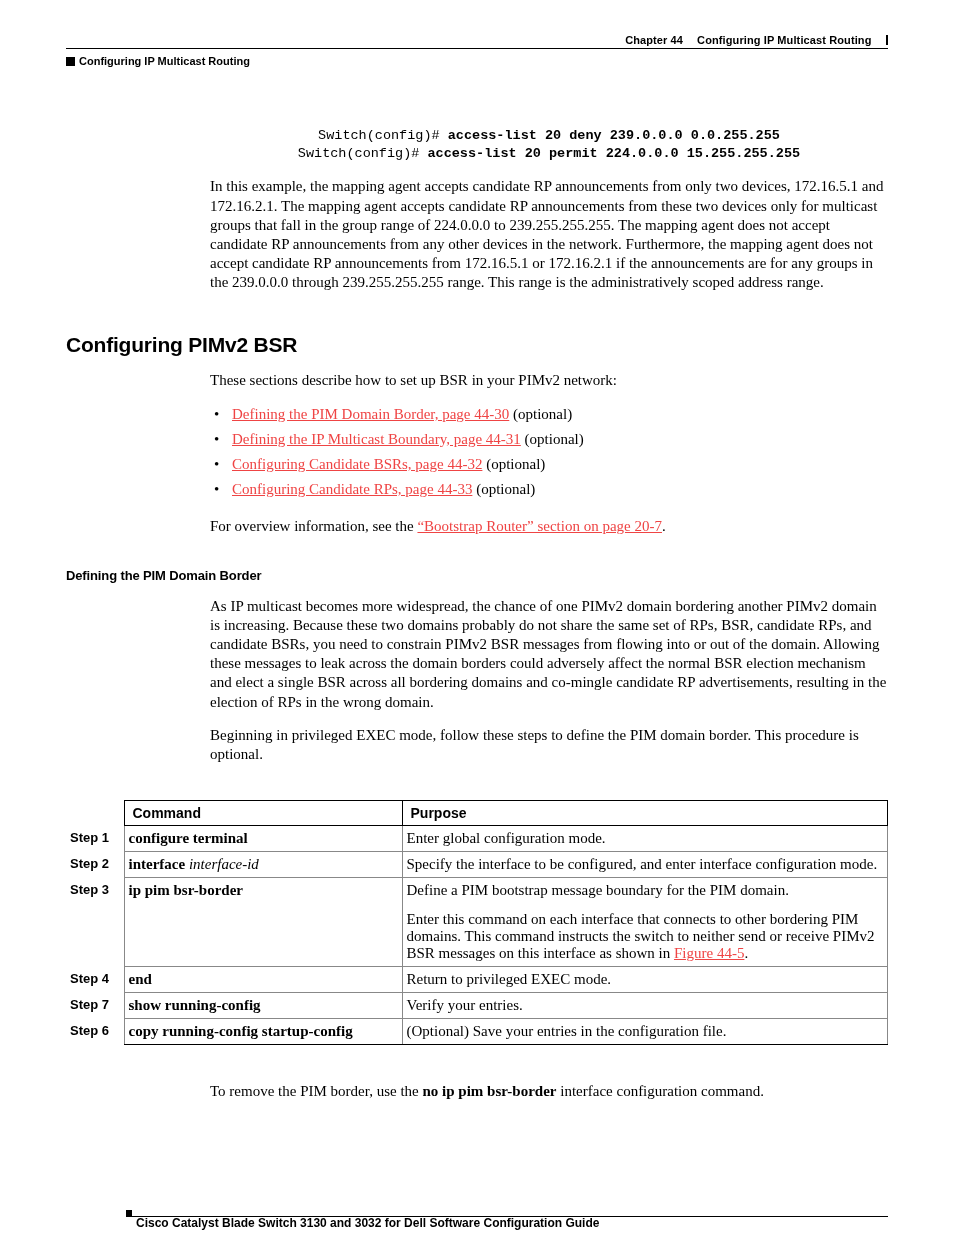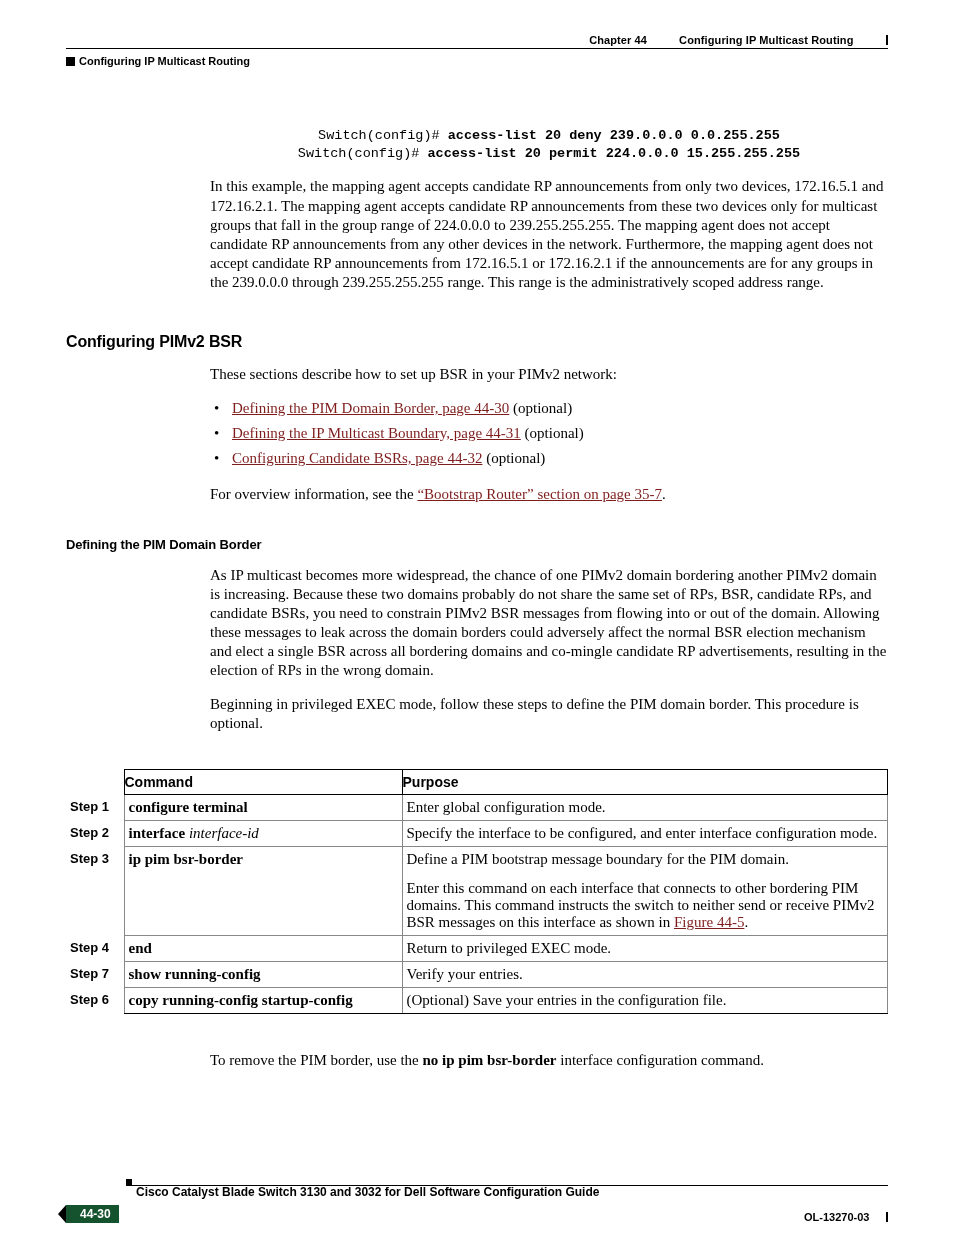--- a/index.html
+++ b/index.html
@@ -19,21 +19,21 @@
     display: flex;
     justify-content: flex-end;
     font-family: Arial, Helvetica, sans-serif;
     font-weight: bold;
     font-size: 11px;
     letter-spacing: 0.01em;
   }
   .header-right {
     display: flex;
     align-items: center;
-    gap: 32px;
+    gap: 14px;
   }
   .header-tick {
     display: inline-block;
     width: 2.5px;
     height: 10px;
     background: #000;
   }
   .section-label-row {
     display: flex;
     align-items: center;
@@ -74,21 +74,21 @@
     text-align: center;
   }
   .para {
     font-size: 15px;
     line-height: 1.28;
     margin-top: 14px;
   }
   h2.section {
     font-family: Arial, Helvetica, sans-serif;
     font-weight: bold;
-    font-size: 16px;
+    font-size: 21px;
     letter-spacing: -0.01em;
     margin: 40px 0 0 0;
   }
   ul.bullets {
     list-style: none;
     margin: 12px 0 0 0;
     padding: 0;
   }
   ul.bullets li {
     font-size: 15px;
@@ -96,21 +96,21 @@
     padding: 3px 0 3px 22px;
     position: relative;
   }
   ul.bullets li::before {
     content: "•";
     position: absolute;
     left: 4px;
     top: 3px;
     font-size: 15px;
   }
-  .link { color: #7f1d1d; }
+  .link { color: #ef4444; }
   h3.subsection {
     font-family: Arial, Helvetica, sans-serif;
     font-weight: bold;
     font-size: 13px;
     letter-spacing: -0.01em;
     margin: 32px 0 0 0;
   }
   .table-wrap {
     margin-top: 36px;
     margin-left: 0;
@@ -120,21 +120,21 @@
     width: 100%;
     font-size: 15px;
   }
   table.cmd-table th {
     font-family: Arial, Helvetica, sans-serif;
     font-weight: bold;
     font-size: 14px;
     text-align: left;
     border-top: 1px solid #000;
     border-bottom: 1px solid #000;
-    padding: 4px 0;
+    padding: 4px 8px;
   }
   table.cmd-table td {
     border-bottom: 1px solid #888;
     padding: 4px 4px;
     vertical-align: top;
   }
   table.cmd-table col.step { width: 58px; }
   table.cmd-table col.cmd  { width: 278px; }
   table.cmd-table col.purp { }
   td.step-cell {
@@ -231,24 +231,25 @@
 
   <h2 class="section">Configuring PIMv2 BSR</h2>
 
   <div class="body-block">
     <div class="para" style="margin-top:14px">These sections describe how to set up BSR in your PIMv2 network:</div>
 
     <ul class="bullets">
       <li><a href="#" class="link">Defining the PIM Domain Border, page 44-30</a><span> (optional)</span></li>
       <li><a href="#" class="link">Defining the IP Multicast Boundary, page 44-31</a><span> (optional)</span></li>
       <li><a href="#" class="link">Configuring Candidate BSRs, page 44-32</a><span> (optional)</span></li>
+      <li><a href="#" class="link">Configuring Candidate RPs, page 44-33</a><span> (optional)</span></li>
     </ul>
 
     <div class="para">
-      <span>For overview information, see the </span><a href="#" class="link">“Bootstrap Router” section on page 35-7</a><span>.</span>
+      <span>For overview information, see the </span><a href="#" class="link">“Bootstrap Router” section on page 20-7</a><span>.</span>
     </div>
   </div>
 
   <h3 class="subsection">Defining the PIM Domain Border</h3>
 
   <div class="body-block">
     <div class="para">As IP multicast becomes more widespread, the chance of one PIMv2 domain bordering another PIMv2 domain is increasing. Because these two domains probably do not share the same set of RPs, BSR, candidate RPs, and candidate BSRs, you need to constrain PIMv2 BSR messages from flowing into or out of the domain. Allowing these messages to leak across the domain borders could adversely affect the normal BSR election mechanism and elect a single BSR across all bordering domains and co-mingle candidate RP advertisements, resulting in the election of RPs in the wrong domain.</div>
     <div class="para">Beginning in privileged EXEC mode, follow these steps to define the PIM domain border. This procedure is optional.</div>
   </div>
 

